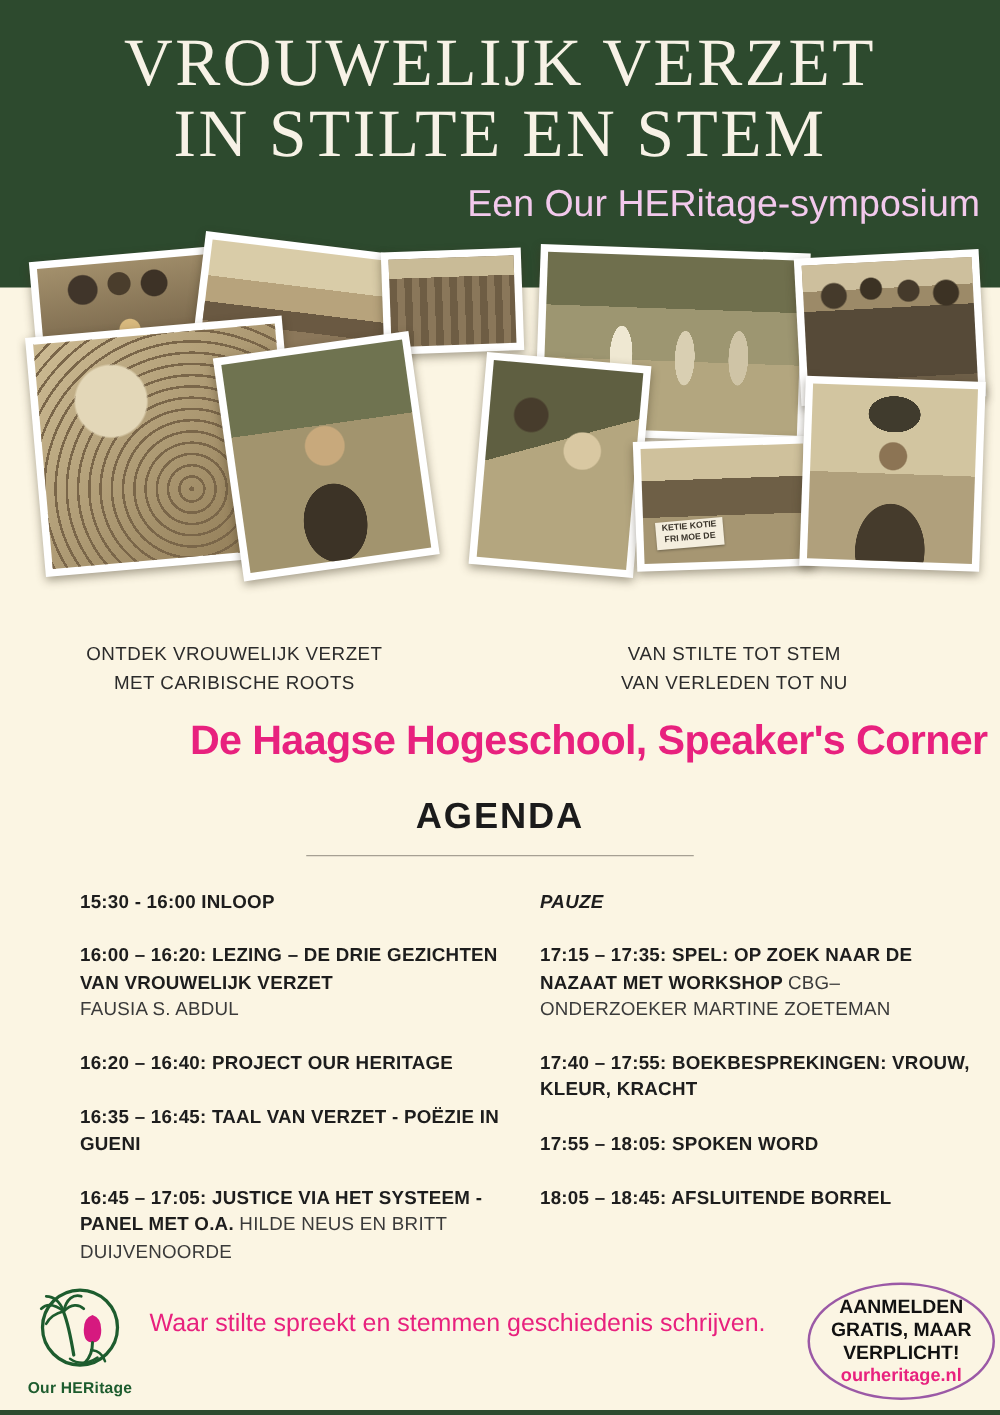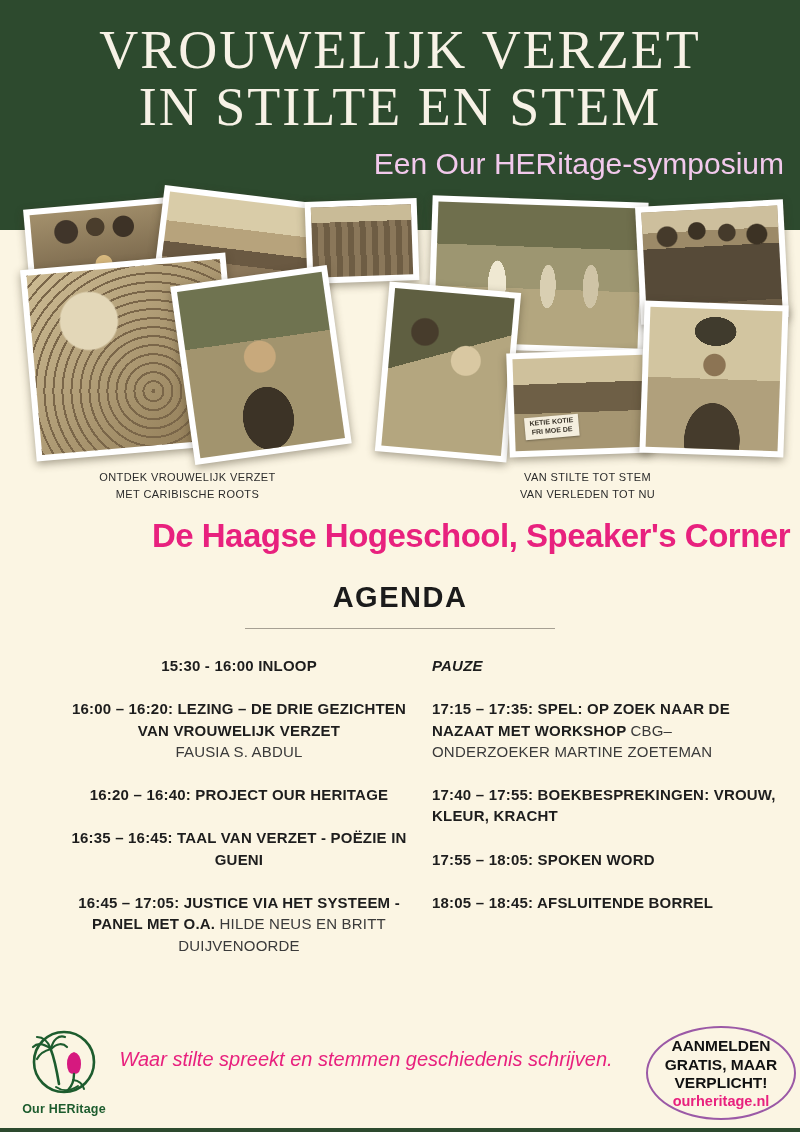--- a/index.html
+++ b/index.html
@@ -69,50 +69,50 @@
     line-height:1.25;text-align:center;box-shadow:0 1px 2px rgba(0,0,0,.3);}
   .ph10{left:642px;top:100px;width:144px;height:152px;transform:rotate(2deg);}
   .ph10 .img{background:
     radial-gradient(ellipse 23px 16px at 50% 16%,#403b2d 0 90%,transparent 91%),
     radial-gradient(circle at 50% 40%,#8c7454 0 10%,transparent 11%),
     radial-gradient(ellipse 46px 62px at 50% 94%,#453b2c 0 60%,transparent 61%),
     linear-gradient(180deg,#d2c5a0 0 50%,#b0a07c 50%);}
 
   
   .taglines{display:flex;margin-top:14px;}
-  .tg{text-align:center;font-size:11px;line-height:1.5;color:#2b2b2b;letter-spacing:.4px;}
+  .tg{text-align:center;font-size:15px;line-height:1.5;color:#2b2b2b;letter-spacing:.4px;margin-top:44px;}
   .tg-left{width:375px;}
   .tg-right{flex:1;}
 
   
   .datetime{margin:10px 0 0 38px;font-size:40px;letter-spacing:-1px;font-weight:700;color:#2d4a2e;}
   .location{text-align:right;padding-right:10px;font-size:33px;font-weight:700;color:#e8217e;
     margin-top:15px;letter-spacing:-.5px;}
   .moderator{text-align:center;margin-top:12px;font-size:16px;color:#222;}
   .mod-label{font-weight:700;letter-spacing:.5px;}
   .mod-name{letter-spacing:1px;color:#333;}
 
   
   .agenda-heading{text-align:center;margin-top:26px;font-size:29px;font-weight:700;
     letter-spacing:1.5px;color:#1b1b1b;}
   .divider{width:310px;margin:14px auto 0;border:none;border-top:1.5px solid #a6a093;}
   .agenda-cols{display:flex;margin:26px 10px 0 64px;gap:18px;}
-  .col-left{width:350px;text-align:center;}
+  .col-left{width:350px;}
   .col-right{width:358px;}
   .agenda-item{font-size:15px;line-height:1.42;letter-spacing:.2px;margin:0 0 22px;
     color:#1d1d1d;font-weight:700;}
   .agenda-item .r{font-weight:400;color:#3a3a3a;}
   .agenda-item.it{font-style:italic;}
 
   
   .footer{position:absolute;left:0;right:0;bottom:4px;height:102px;}
   .logo{position:absolute;left:16px;top:2px;width:96px;text-align:center;}
   .logo-label{font-size:12.5px;font-weight:700;color:#1d5c2e;margin-top:-2px;letter-spacing:.2px;}
   .quote{position:absolute;left:100px;right:168px;top:22px;text-align:center;
-    font-style:italic;font-size:20px;color:#e8217e;}
+    font-size:20px;color:#e8217e;}
   .badge{position:absolute;right:4px;top:0;width:150px;height:94px;border:2px solid #9b59a6;
     border-radius:50%;display:flex;flex-direction:column;justify-content:center;
     align-items:center;box-sizing:border-box;}
   .badge-line{font-size:15.5px;font-weight:700;color:#111;line-height:1.22;}
   .badge-url{font-size:14.5px;font-weight:700;color:#e8217e;}
   .bottom-strip{position:absolute;left:0;right:0;bottom:0;height:4px;background:#2d4a2e;}
 </style>
 </head>
 <body>
 

